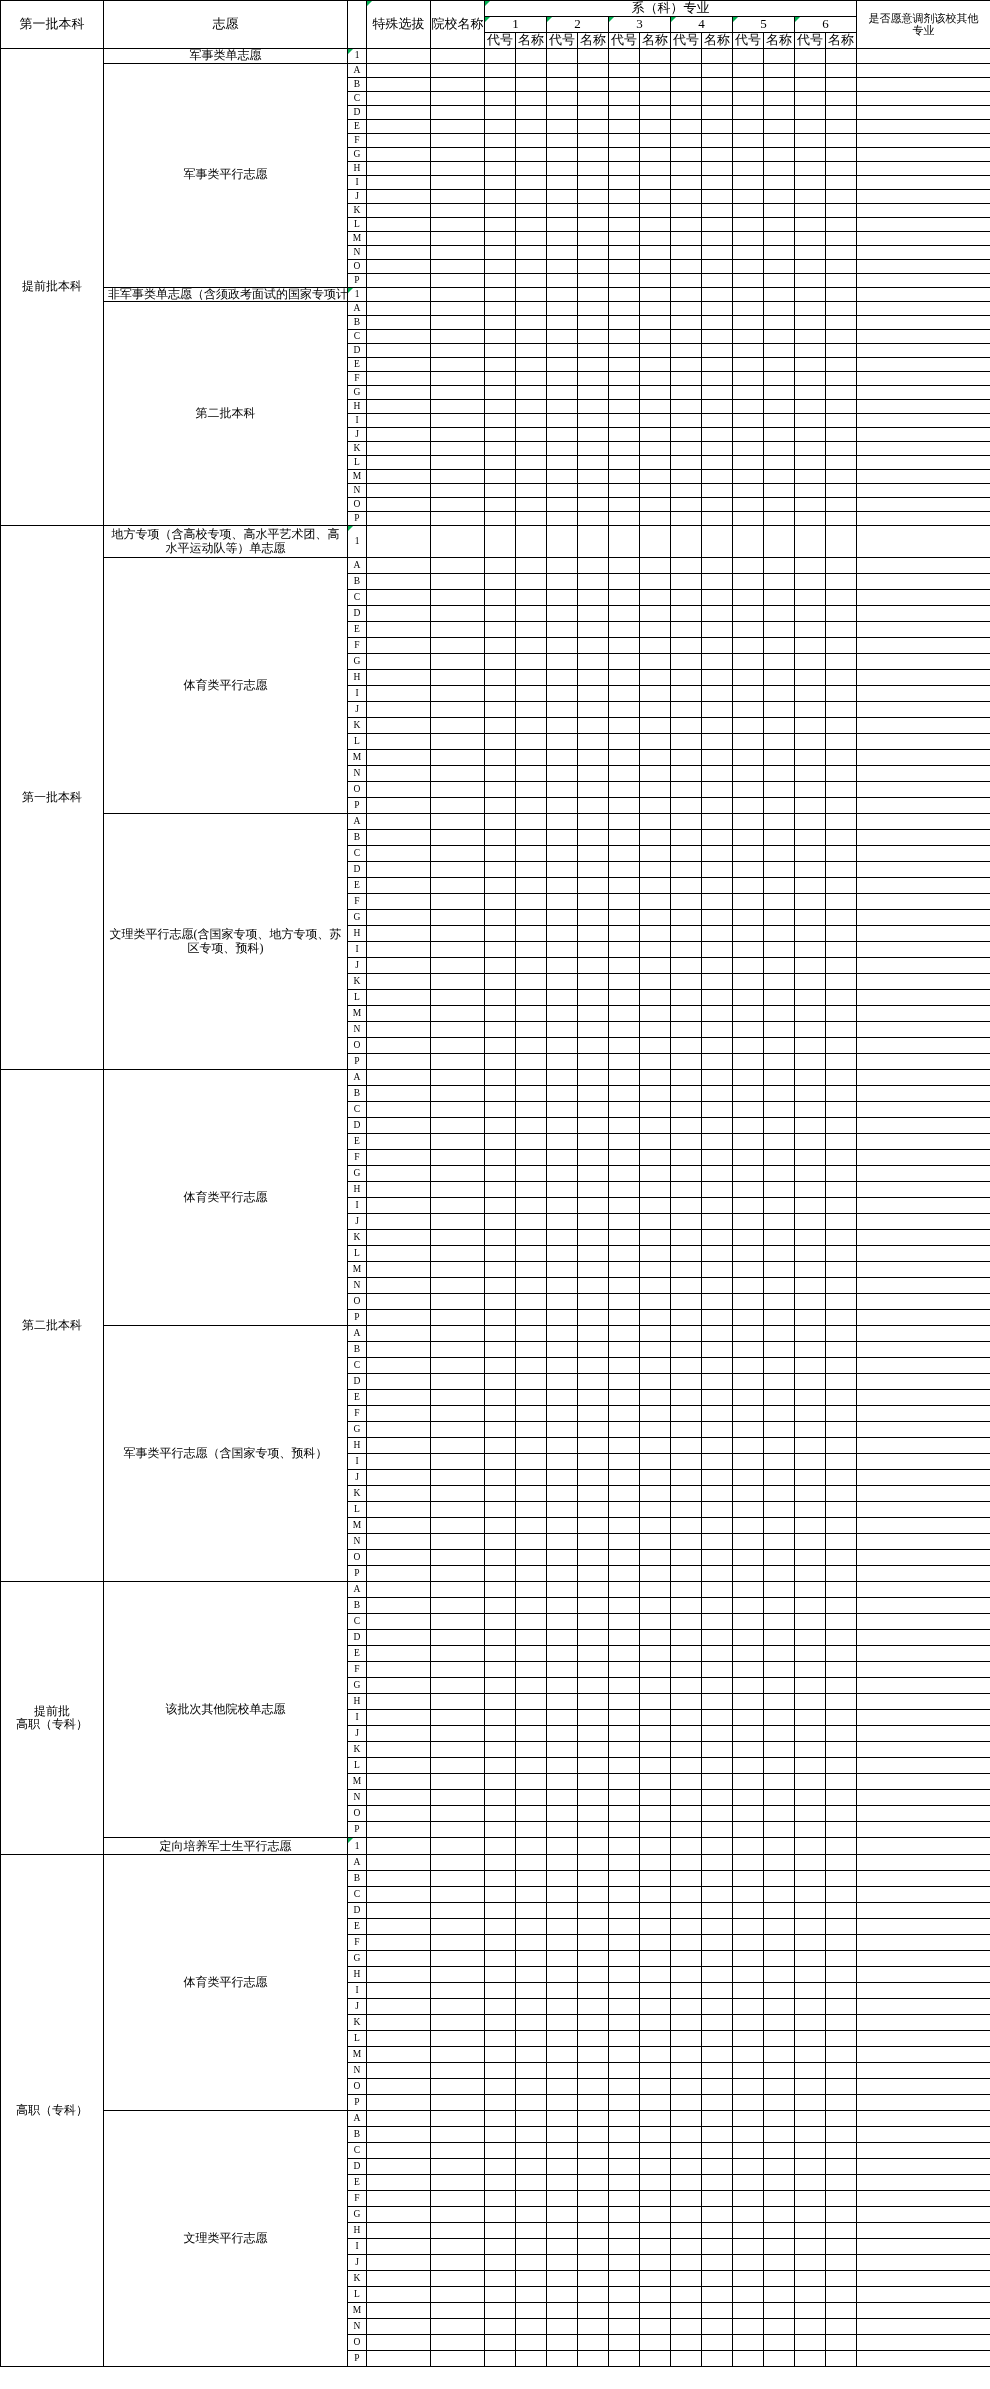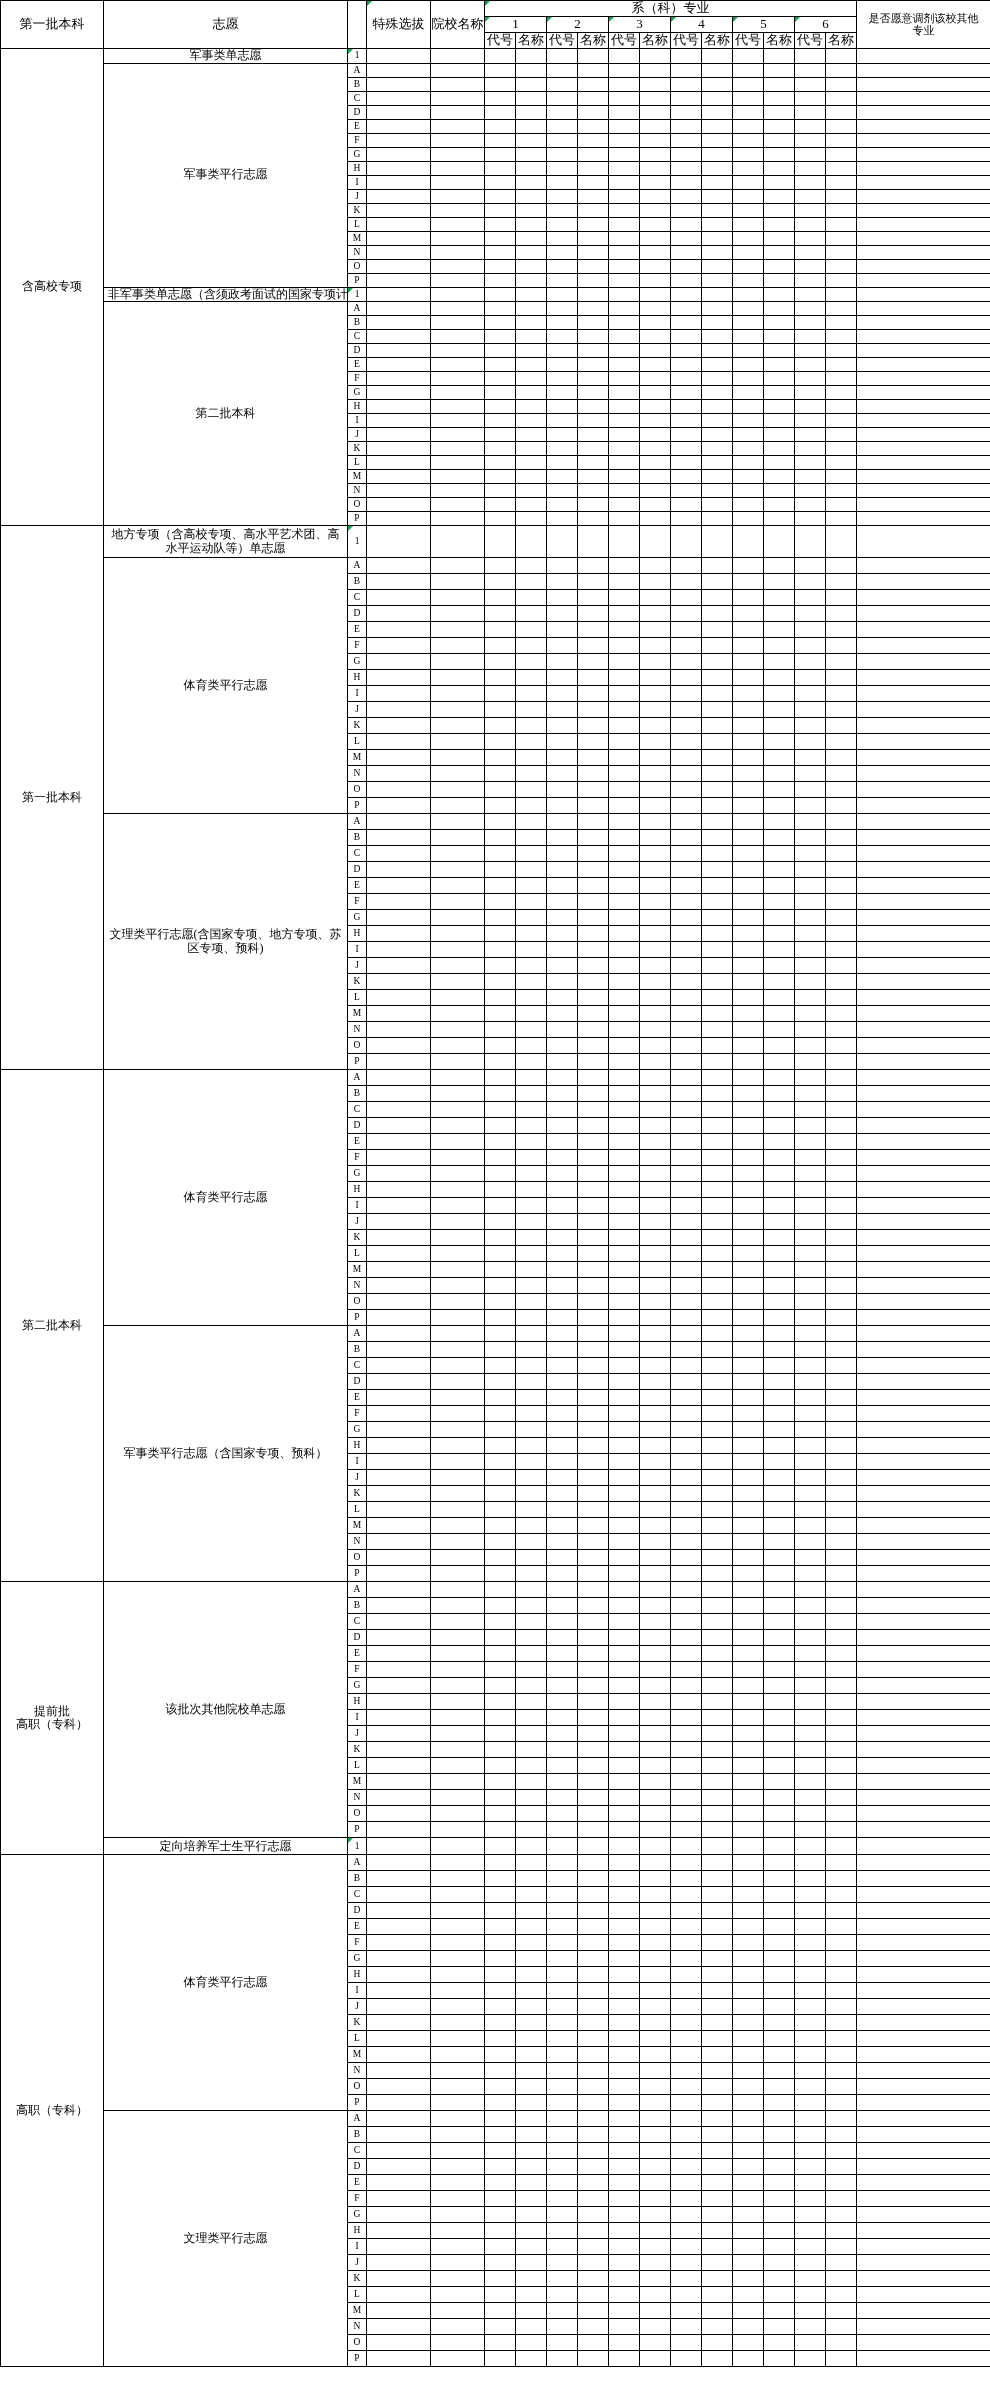--- a/index.html
+++ b/index.html
@@ -91,21 +91,21 @@
         <th>代号</th>
         <th>名称</th>
         <th>代号</th>
         <th>名称</th>
         <th>代号</th>
         <th>名称</th>
       </tr>
     </thead>
     <tbody id="form-body">
         <tr style="height: 13px;">
-          <td class="batch-cell" rowspan="34">含高校专项</td>
+          <td class="batch-cell" rowspan="34">提前批本科</td>
           <td class="wish-cell" rowspan="1">军事类单志愿</td>
           <td class="marker-cell green-corner">1</td>
           <td class="entry-cell"></td>
           <td class="entry-cell"></td>
           <td class="entry-cell"></td>
           <td class="entry-cell"></td>
           <td class="entry-cell"></td>
           <td class="entry-cell"></td>
           <td class="entry-cell"></td>
           <td class="entry-cell"></td>

